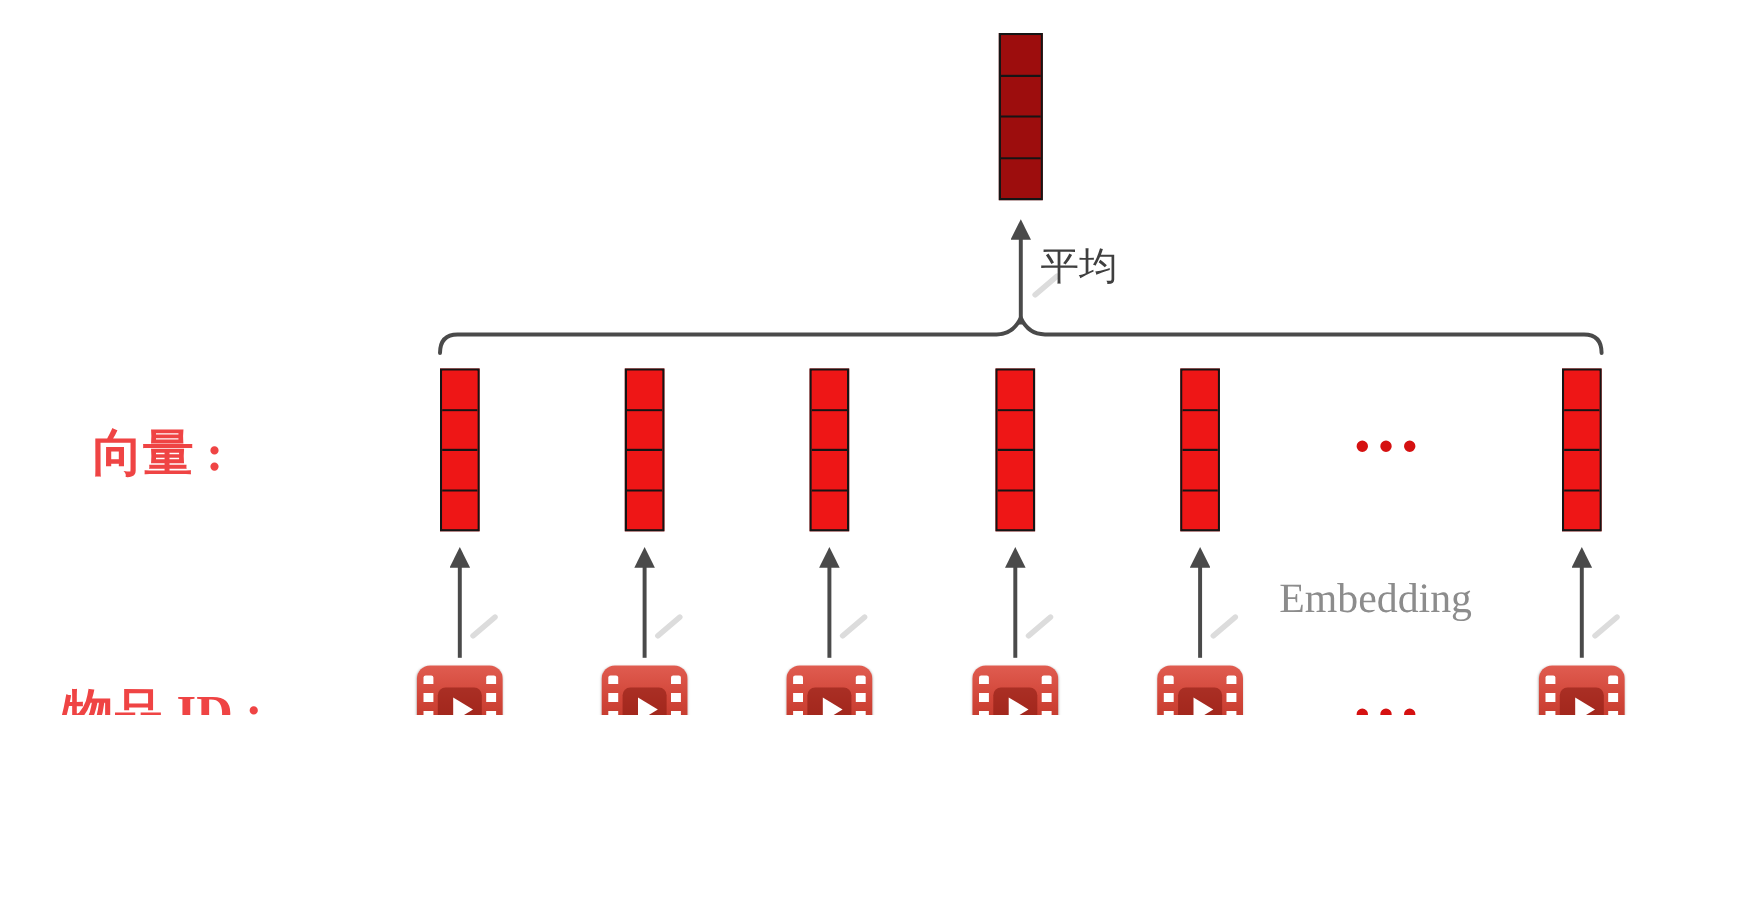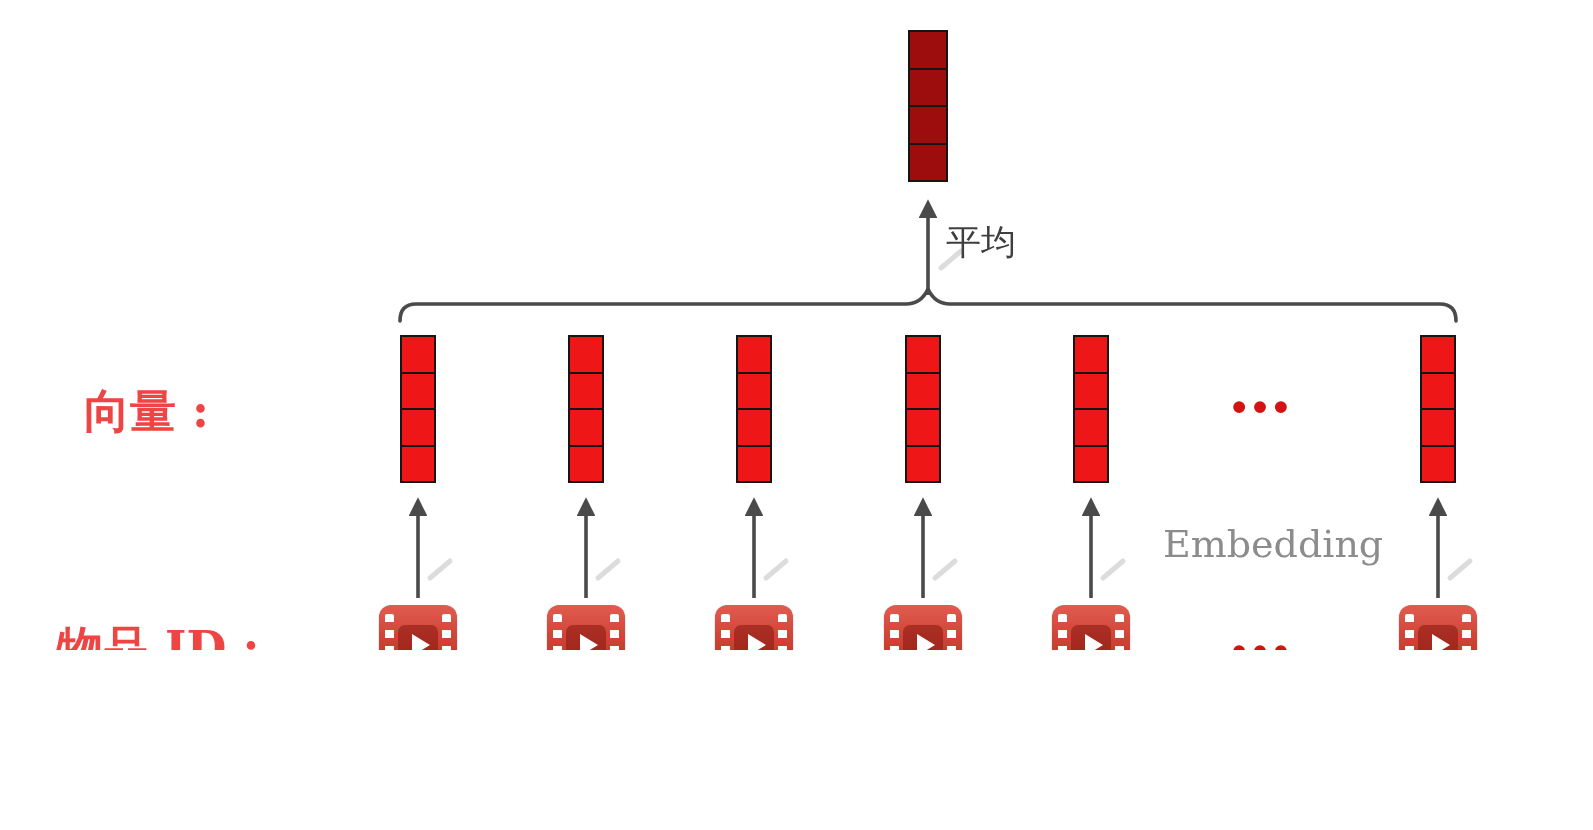--- a/index.html
+++ b/index.html
@@ -4,20 +4,21 @@
 <style>
   html, body { margin: 0; padding: 0; background: #ffffff; }
   body { font-family: "DejaVu Serif", "Liberation Serif", serif; }
 
   .canvas {
     position: relative;
     width: 1593px;
     height: 650px;
     background: #ffffff;
     overflow: hidden;
+    font-family: Liberation Serif, serif;
   }
 
   svg.connector-layer {
     position: absolute;
     left: 0; top: 0;
   }
 
   
   .vector {
     position: absolute;

